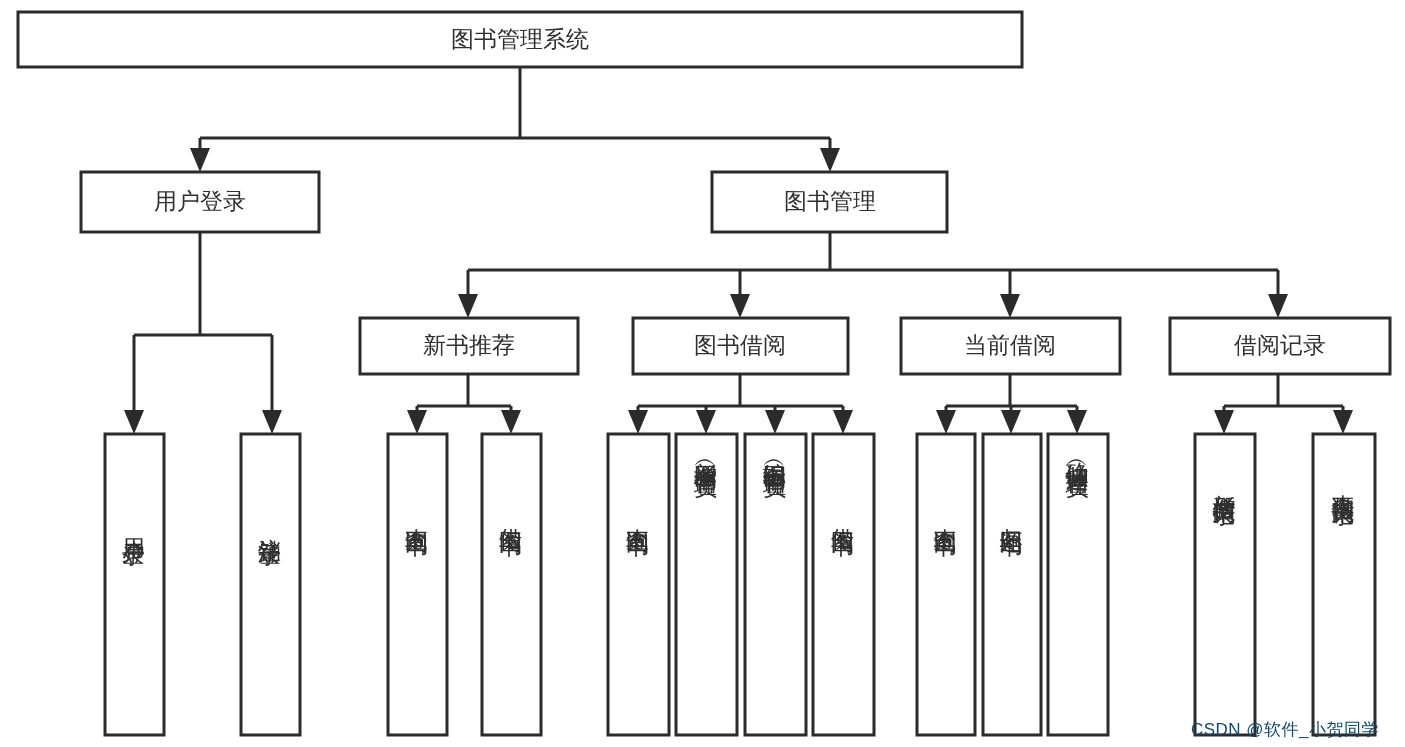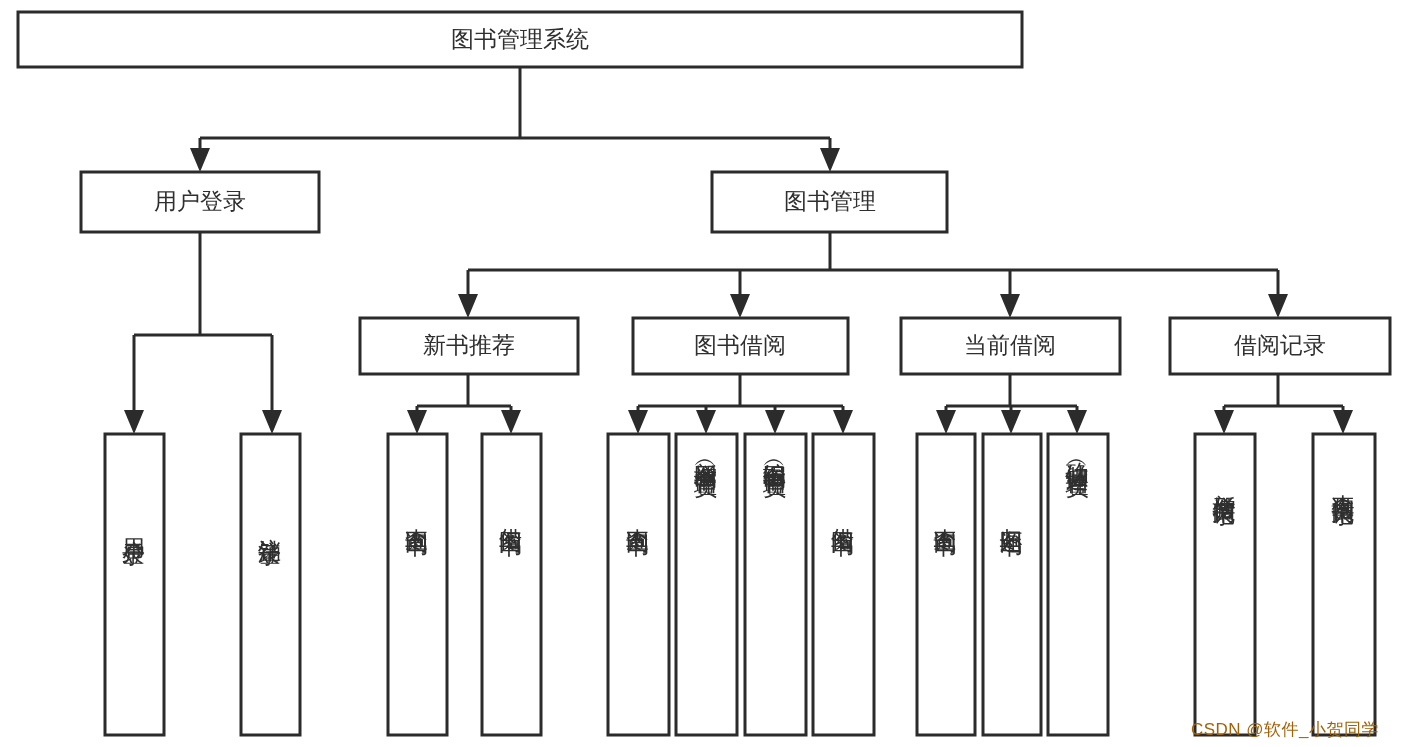--- a/index.html
+++ b/index.html
@@ -65,21 +65,21 @@
     color: #2f2f2f;
     letter-spacing: 2px;
     white-space: nowrap;
   }
   #watermark {
     position: absolute;
     right: 8px;
     bottom: 6px;
     font-family: "Liberation Sans", "DejaVu Sans", sans-serif;
     font-size: 17px;
-    color: #a16207;
+    color: #0c4a6e;
     letter-spacing: 0.5px;
     white-space: nowrap;
     user-select: none;
   }
 </style>
 </head>
 <body>
 
 <div id="diagram-root">
 

